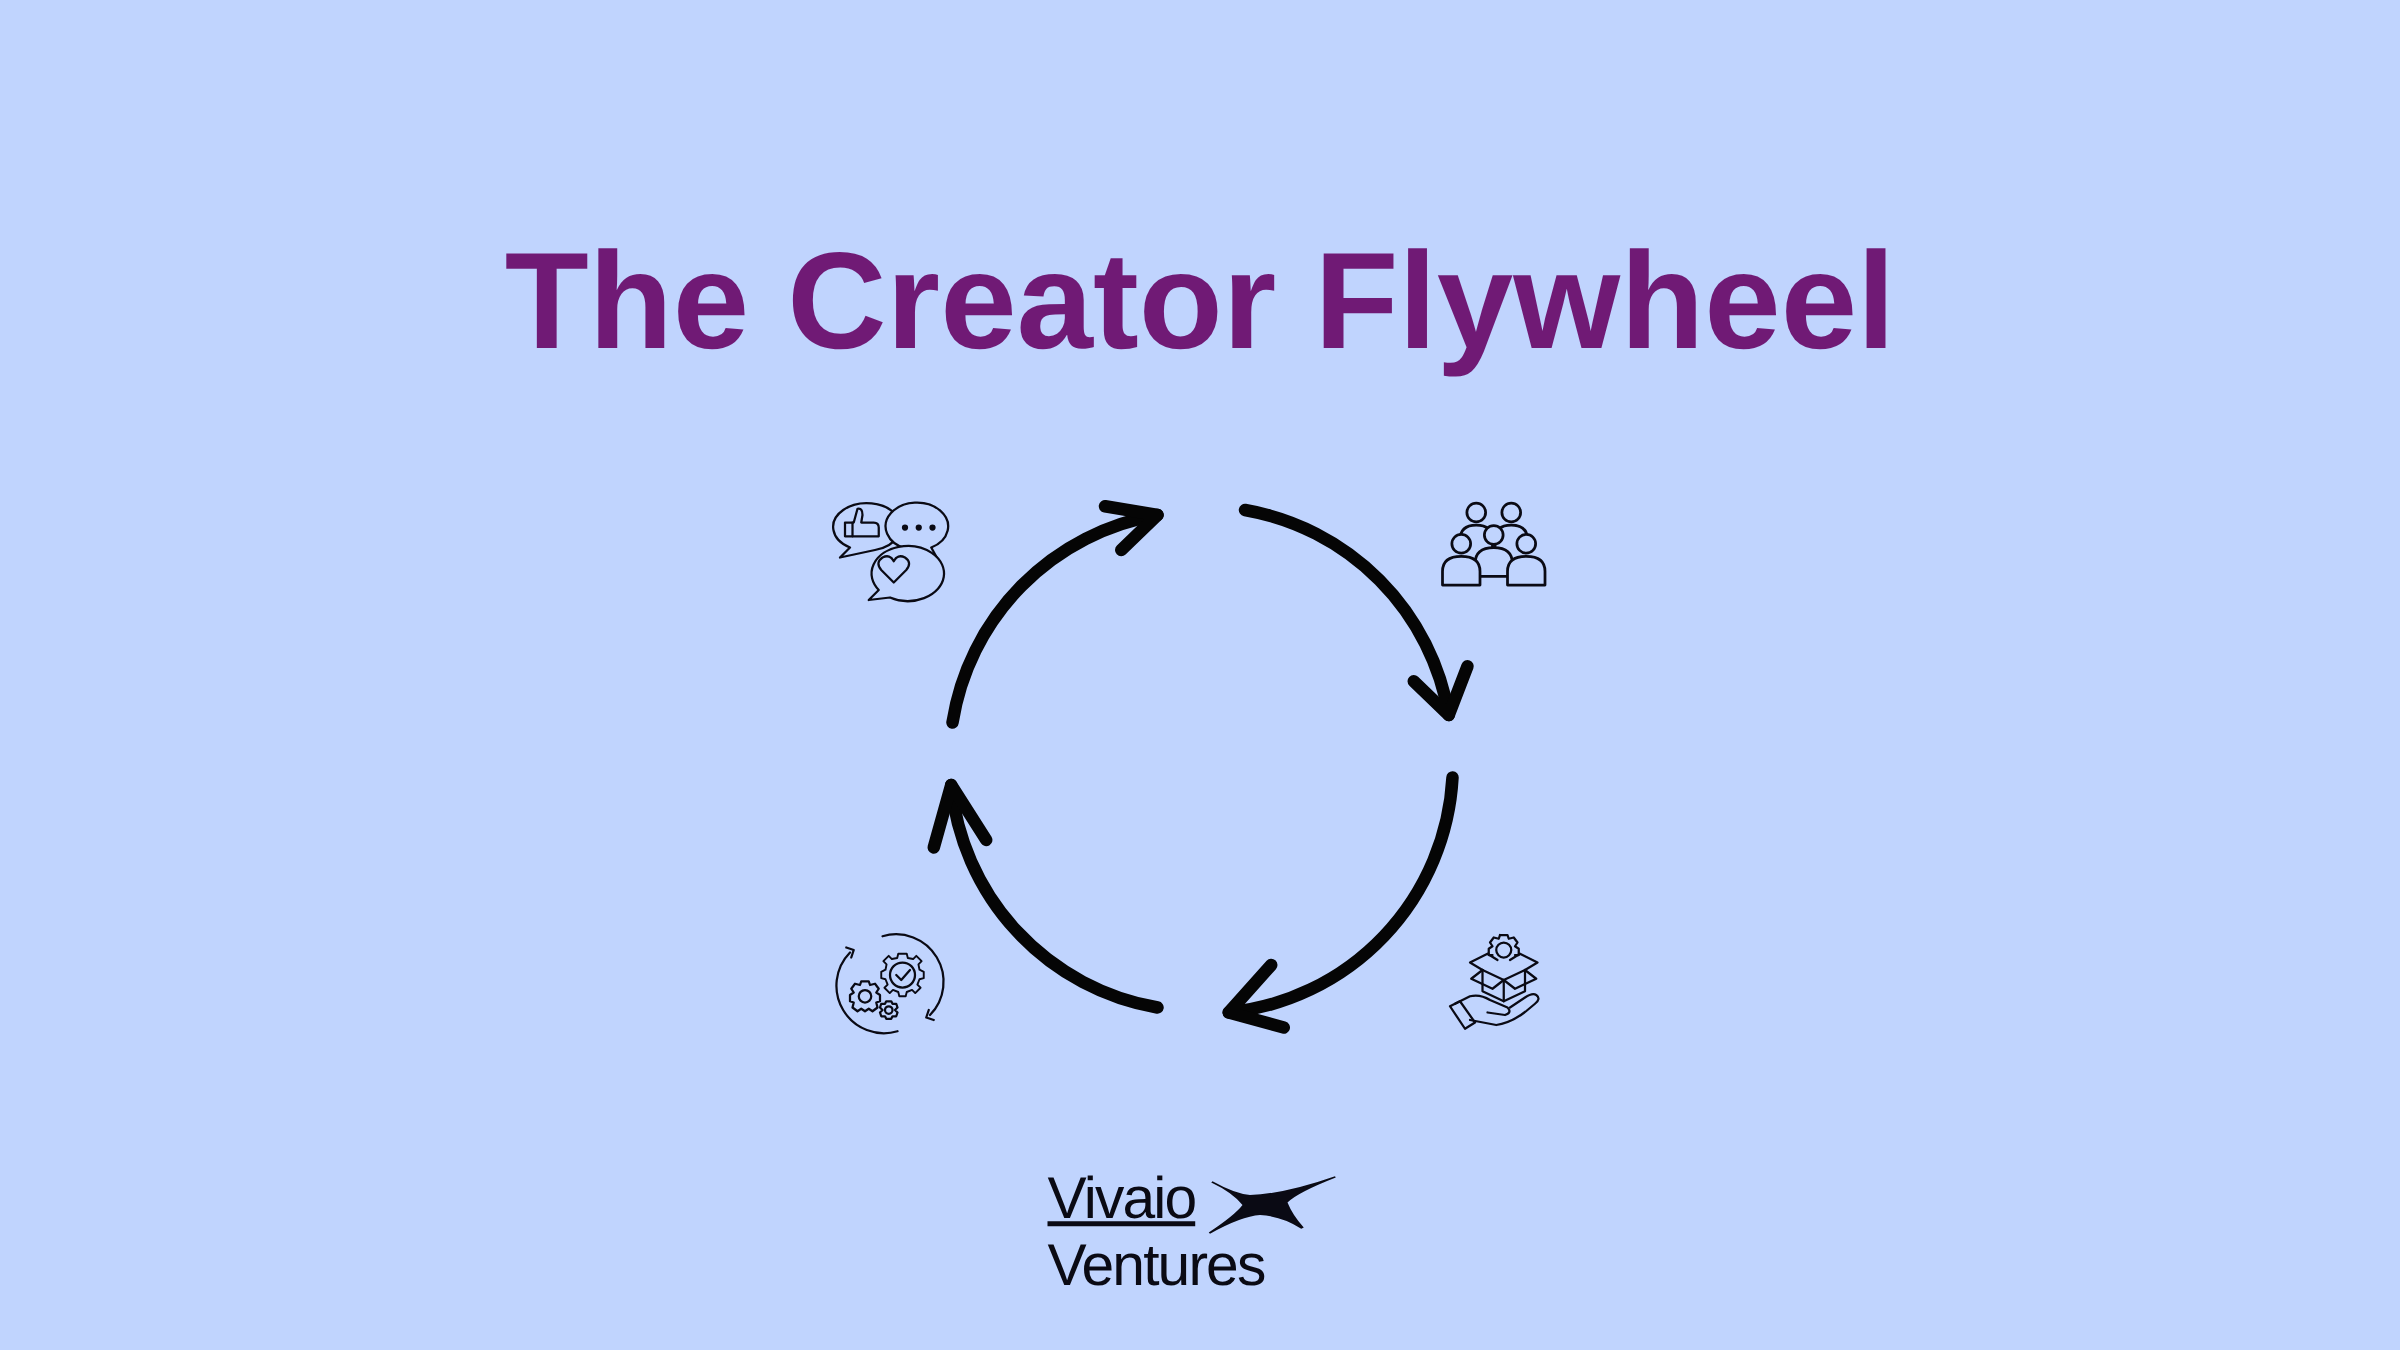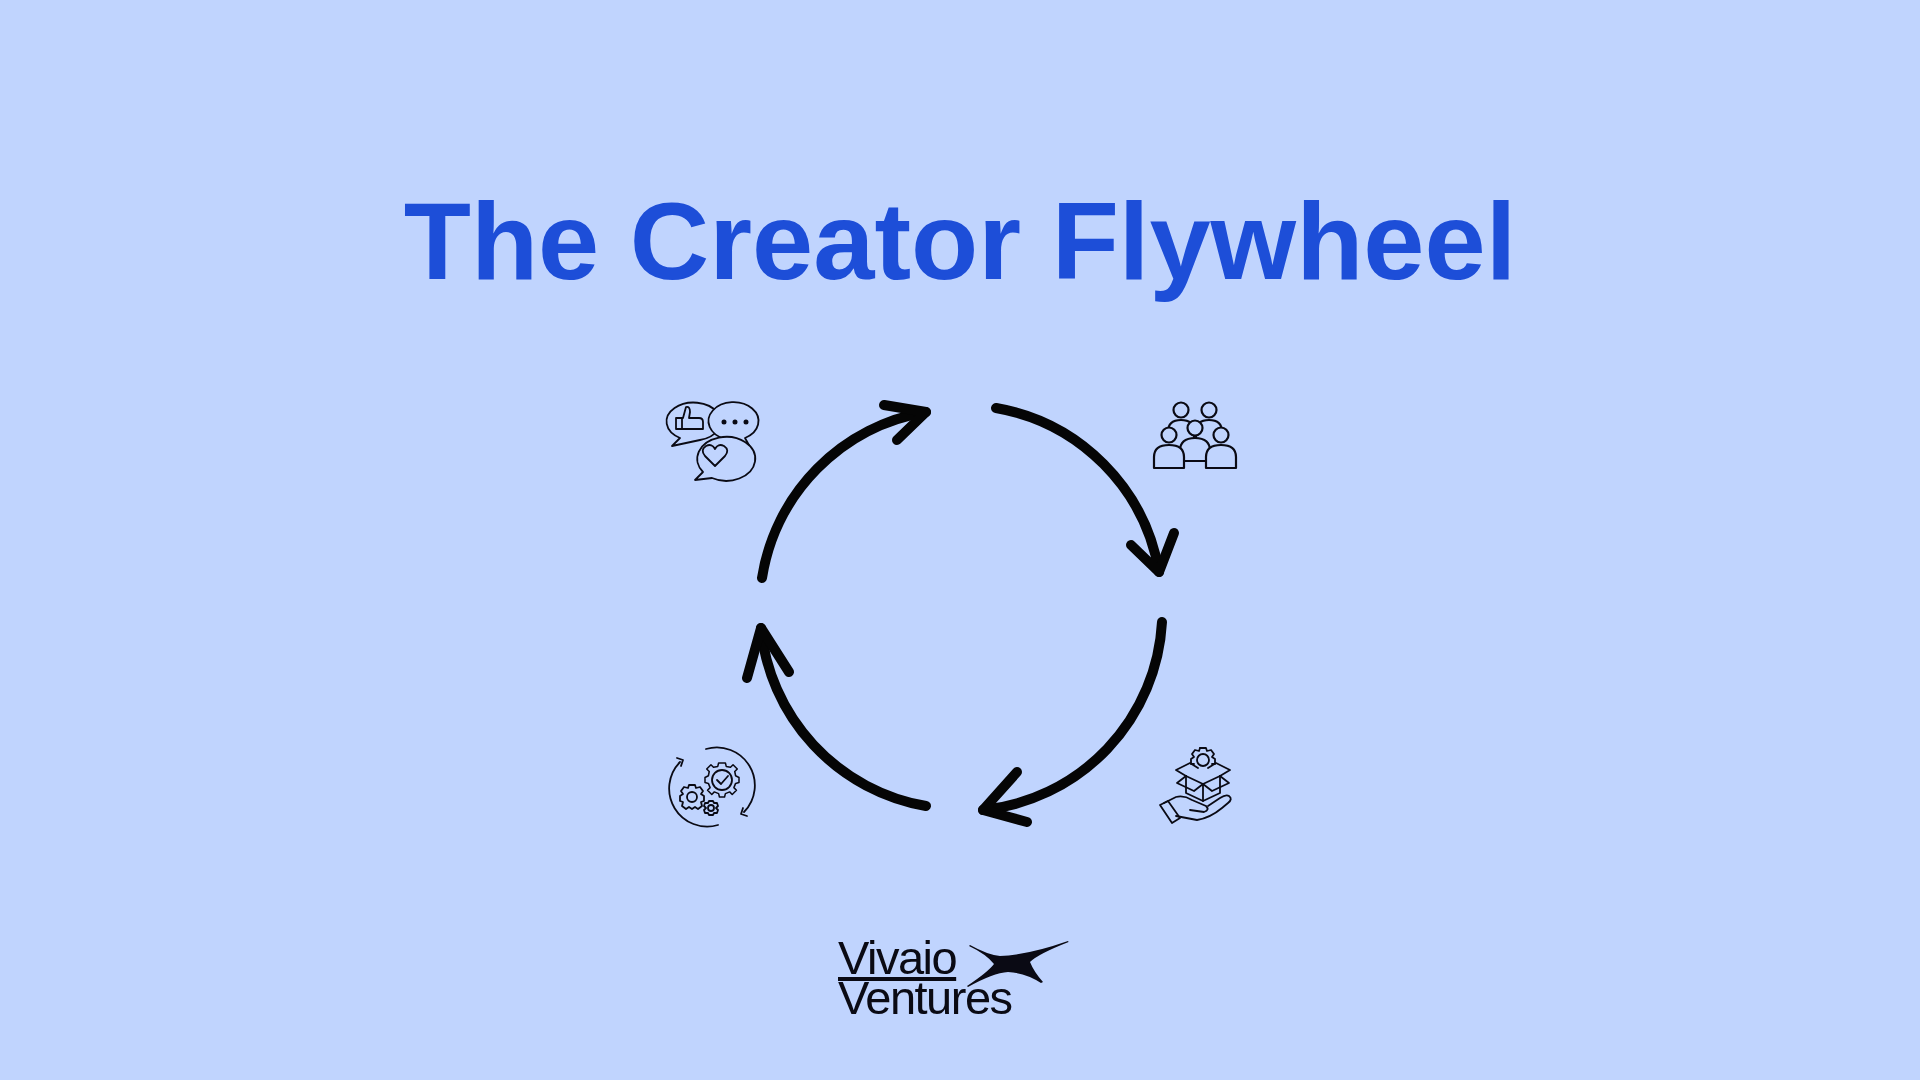--- a/index.html
+++ b/index.html
@@ -11,35 +11,35 @@
     color: #0a0a0a;
   }
   .title {
     position: absolute; left: 0; top: 181px; width: 1920px;
     text-align: center;
     font-family: "Liberation Sans", sans-serif;
     font-weight: 700;
     font-size: 110px;
     line-height: 120px;
     letter-spacing: 0px;
-    color: #1d4ed8;
+    color: #701a75;
     margin: 0;
   }
   svg.diagram { position: absolute; left: 0; top: 0; }
   .logo {
     position: absolute; left: 838px; top: 932px; width: 240px; height: 100px;
   }
   .logo-line {
     position: absolute; left: 0;
     font-family: "Liberation Sans", sans-serif;
     font-size: 47px; line-height: 40px; letter-spacing: -1.5px;
     color: #0a0a14; white-space: nowrap;
   }
   .logo-line.l1 { top: 6px; text-decoration: underline; }
-  .logo-line.l2 { top: 46px; }
+  .logo-line.l2 { top: 60px; }
   .logo-mark { position: absolute; left: 0; top: 0; }
 </style>
 </head>
 <body>
 
 <h1 class="title">The Creator Flywheel</h1>
 
 <svg class="diagram" width="1920" height="1080" viewBox="0 0 1920 1080">
 
   <g fill="none" stroke="#050505" stroke-width="10" stroke-linecap="round" stroke-linejoin="round">

